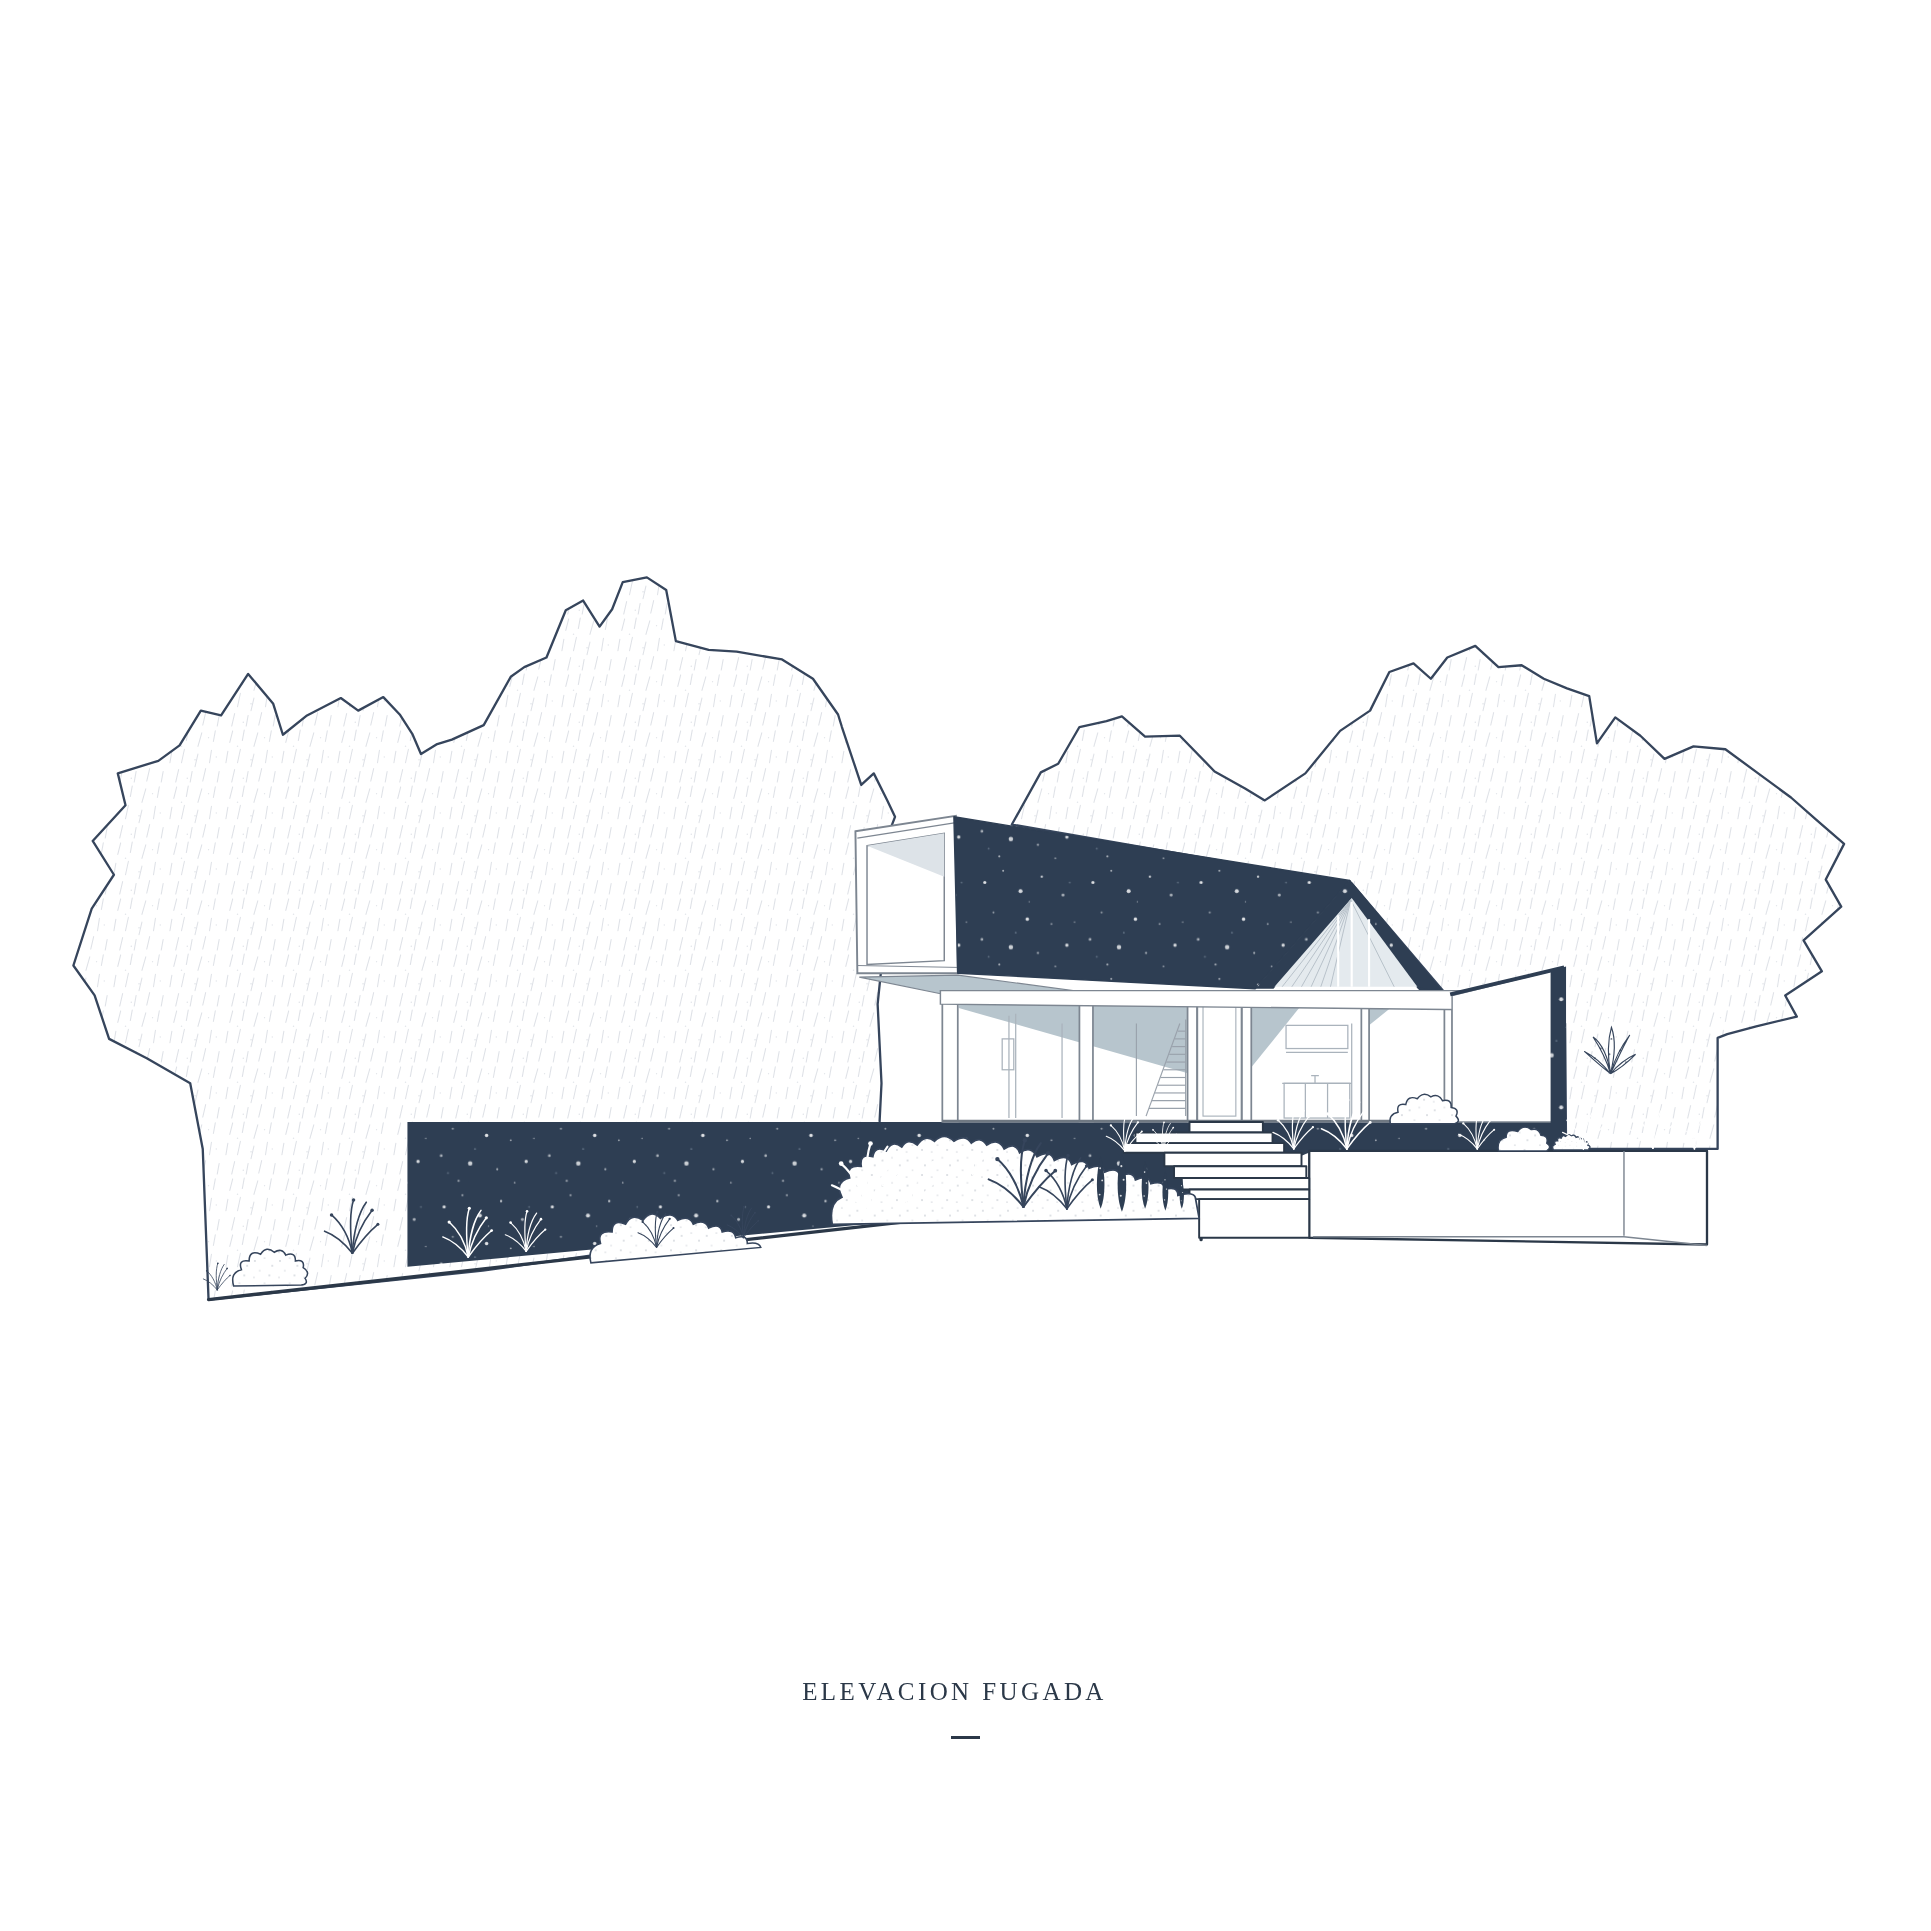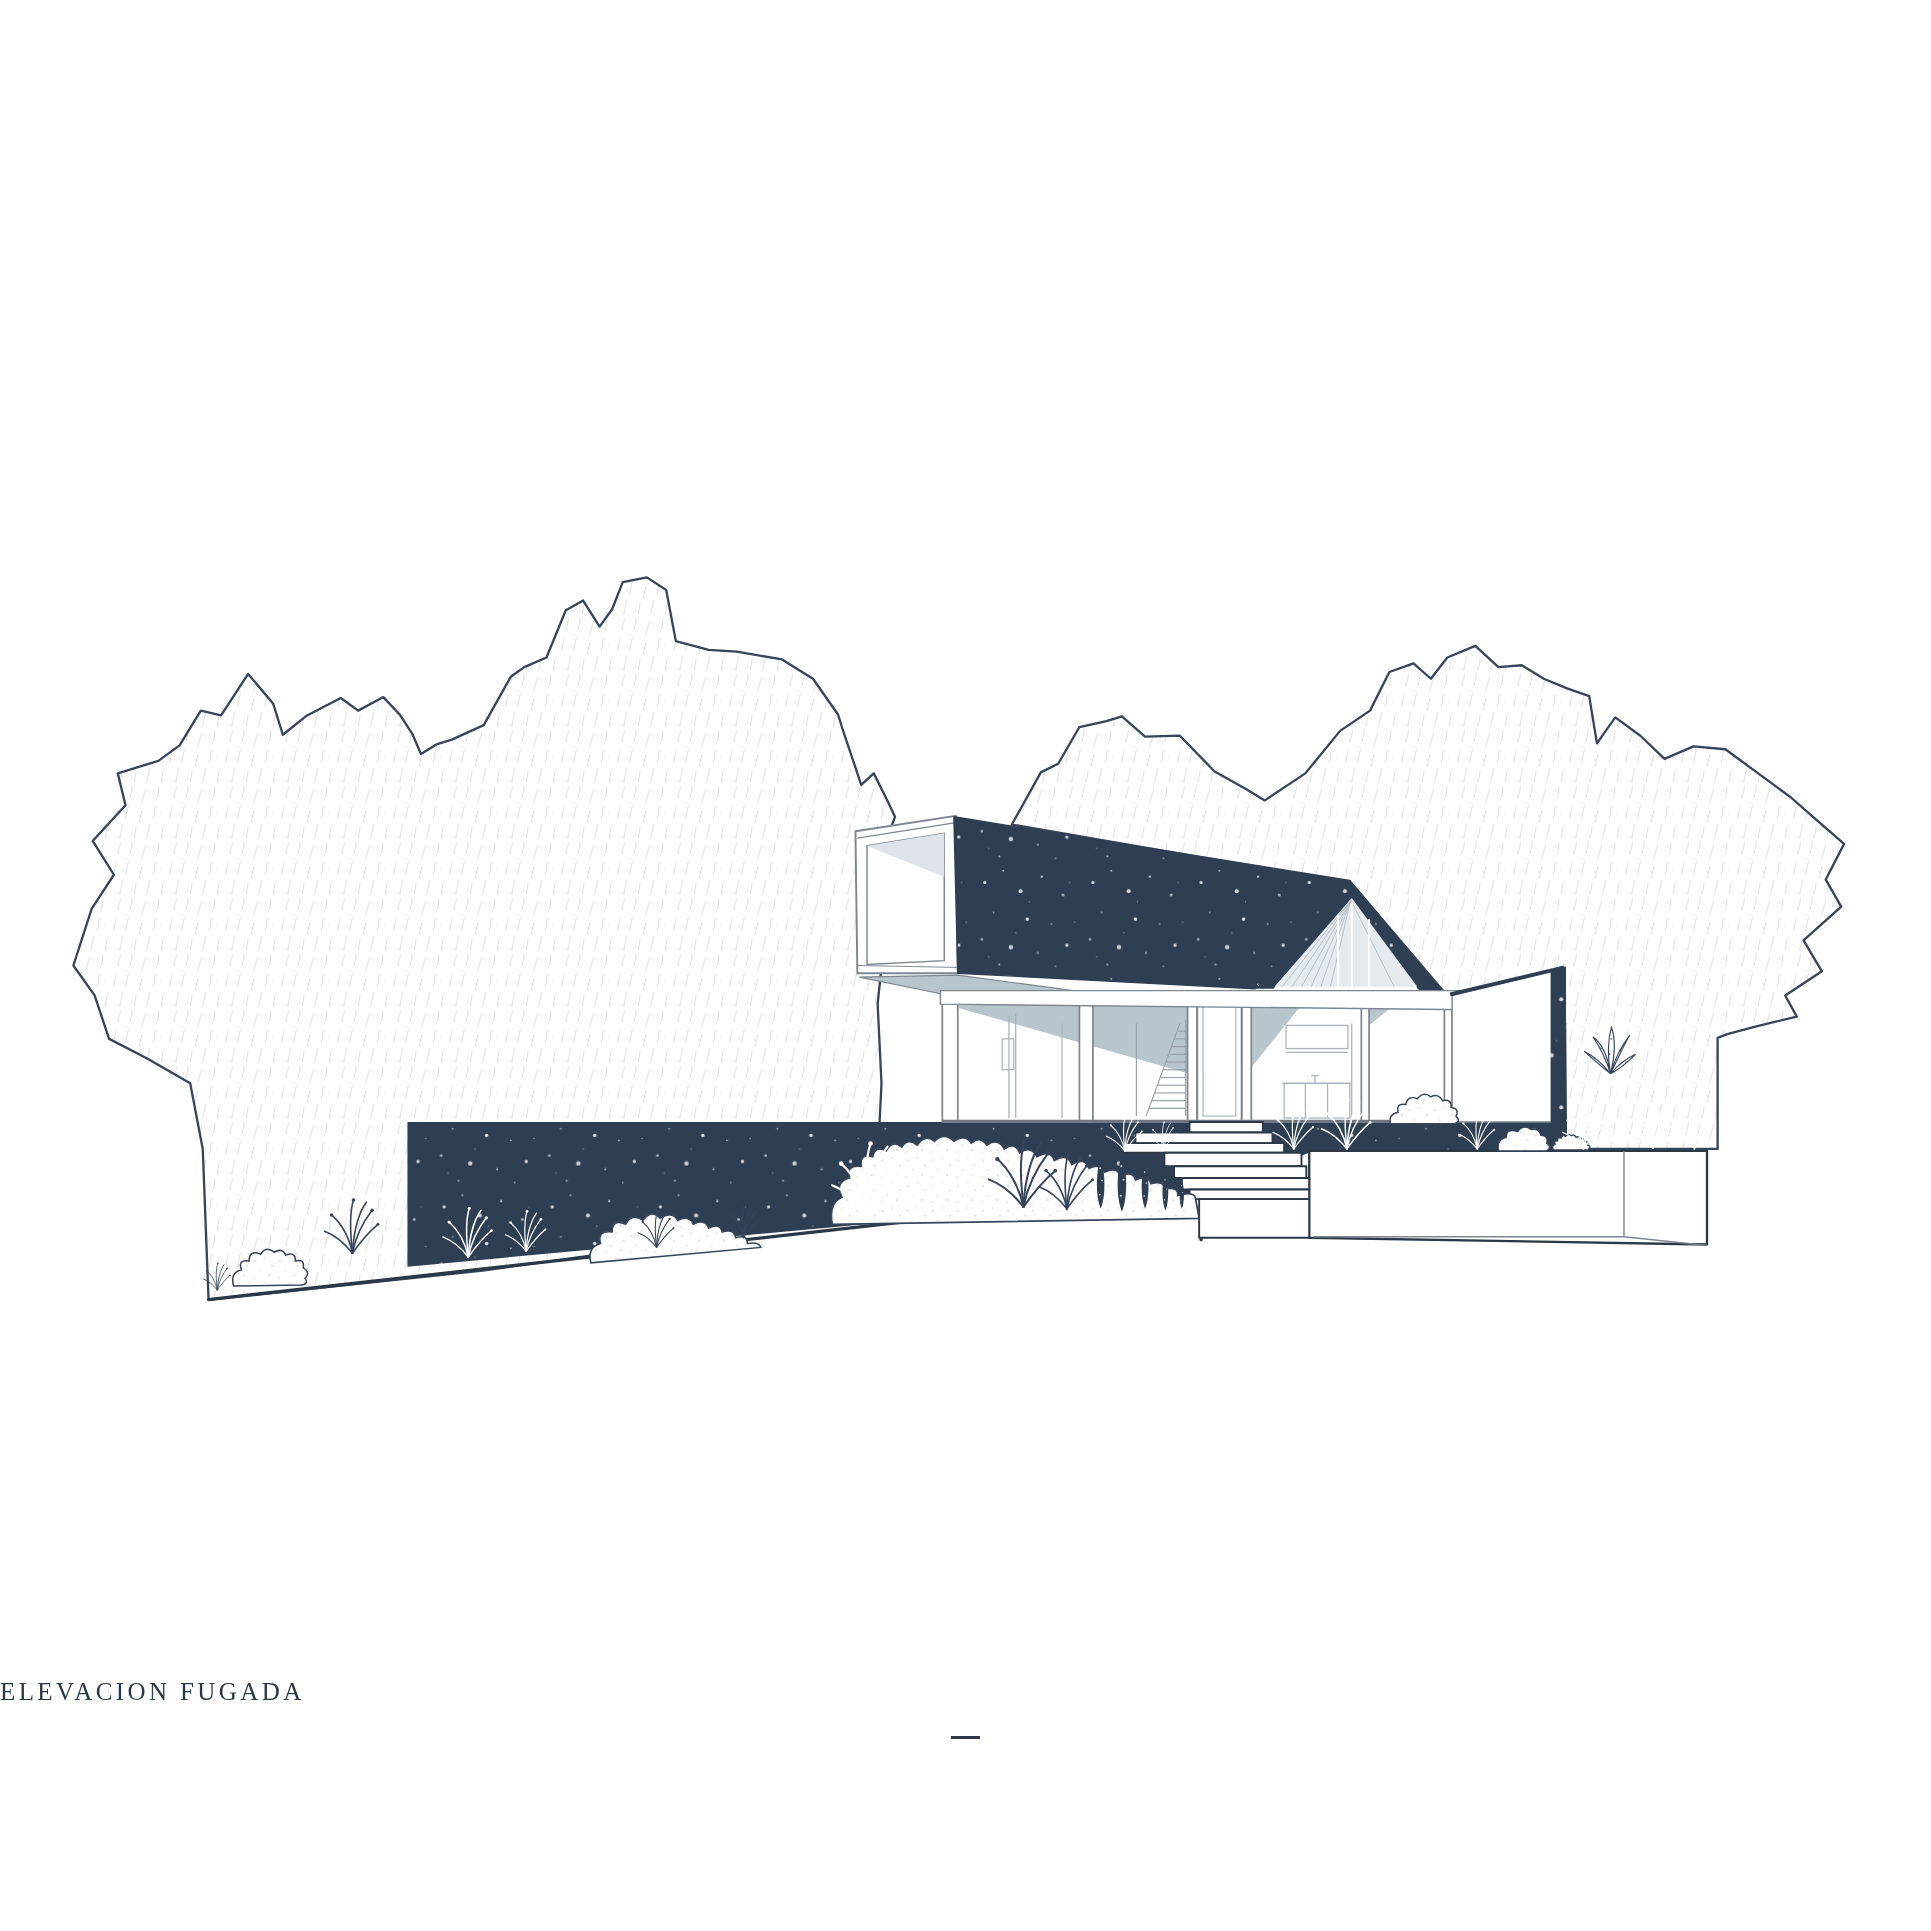--- a/index.html
+++ b/index.html
@@ -5,21 +5,21 @@
   :root{
     --navy:#2e3e53; --ink:#36455c; --ink-dark:#2b3848;
     --line-gray:#7d8691; --line-light:#aab3bc;
     --soffit:#b7c5cd; --ceiling:#dde3e8; --glazing:#e4eaee;
     --hatch-stroke:#c9ced7; --paper:#ffffff;
   }
   html,body{margin:0;padding:0;background:#fff;}
   .stage{position:relative;width:1931px;height:1931px;background:var(--paper);overflow:hidden;
          font-family:"Liberation Serif", serif;}
   .drawing{position:absolute;left:0;top:0;}
-  .title{position:absolute;left:0;top:1678px;width:1909px;
+  .title{position:absolute;left:0;top:1678px;width:1909px;text-align:center;
          font-size:25px;letter-spacing:3.4px;color:var(--ink-dark);}
   .title-underline{position:absolute;left:951px;top:1736px;width:29px;height:2.9px;background:var(--ink-dark);}
   
   .f-white{fill:#fff}.f-speck{fill:url(#speckle)}
   .f-hatch{fill:url(#hatch)}.f-dots{fill:url(#bushdots)}
   .f-soffit{fill:var(--soffit)}.f-ceil{fill:var(--ceiling)}.f-glaz{fill:var(--glazing)}
   .s-ink{stroke:var(--ink)}.s-dark{stroke:var(--ink-dark)}.s-gray{stroke:var(--line-gray)}
   .s-light{stroke:var(--line-light)}.s-navy{stroke:var(--navy)}.nf{fill:none}
 </style>
 </head>

